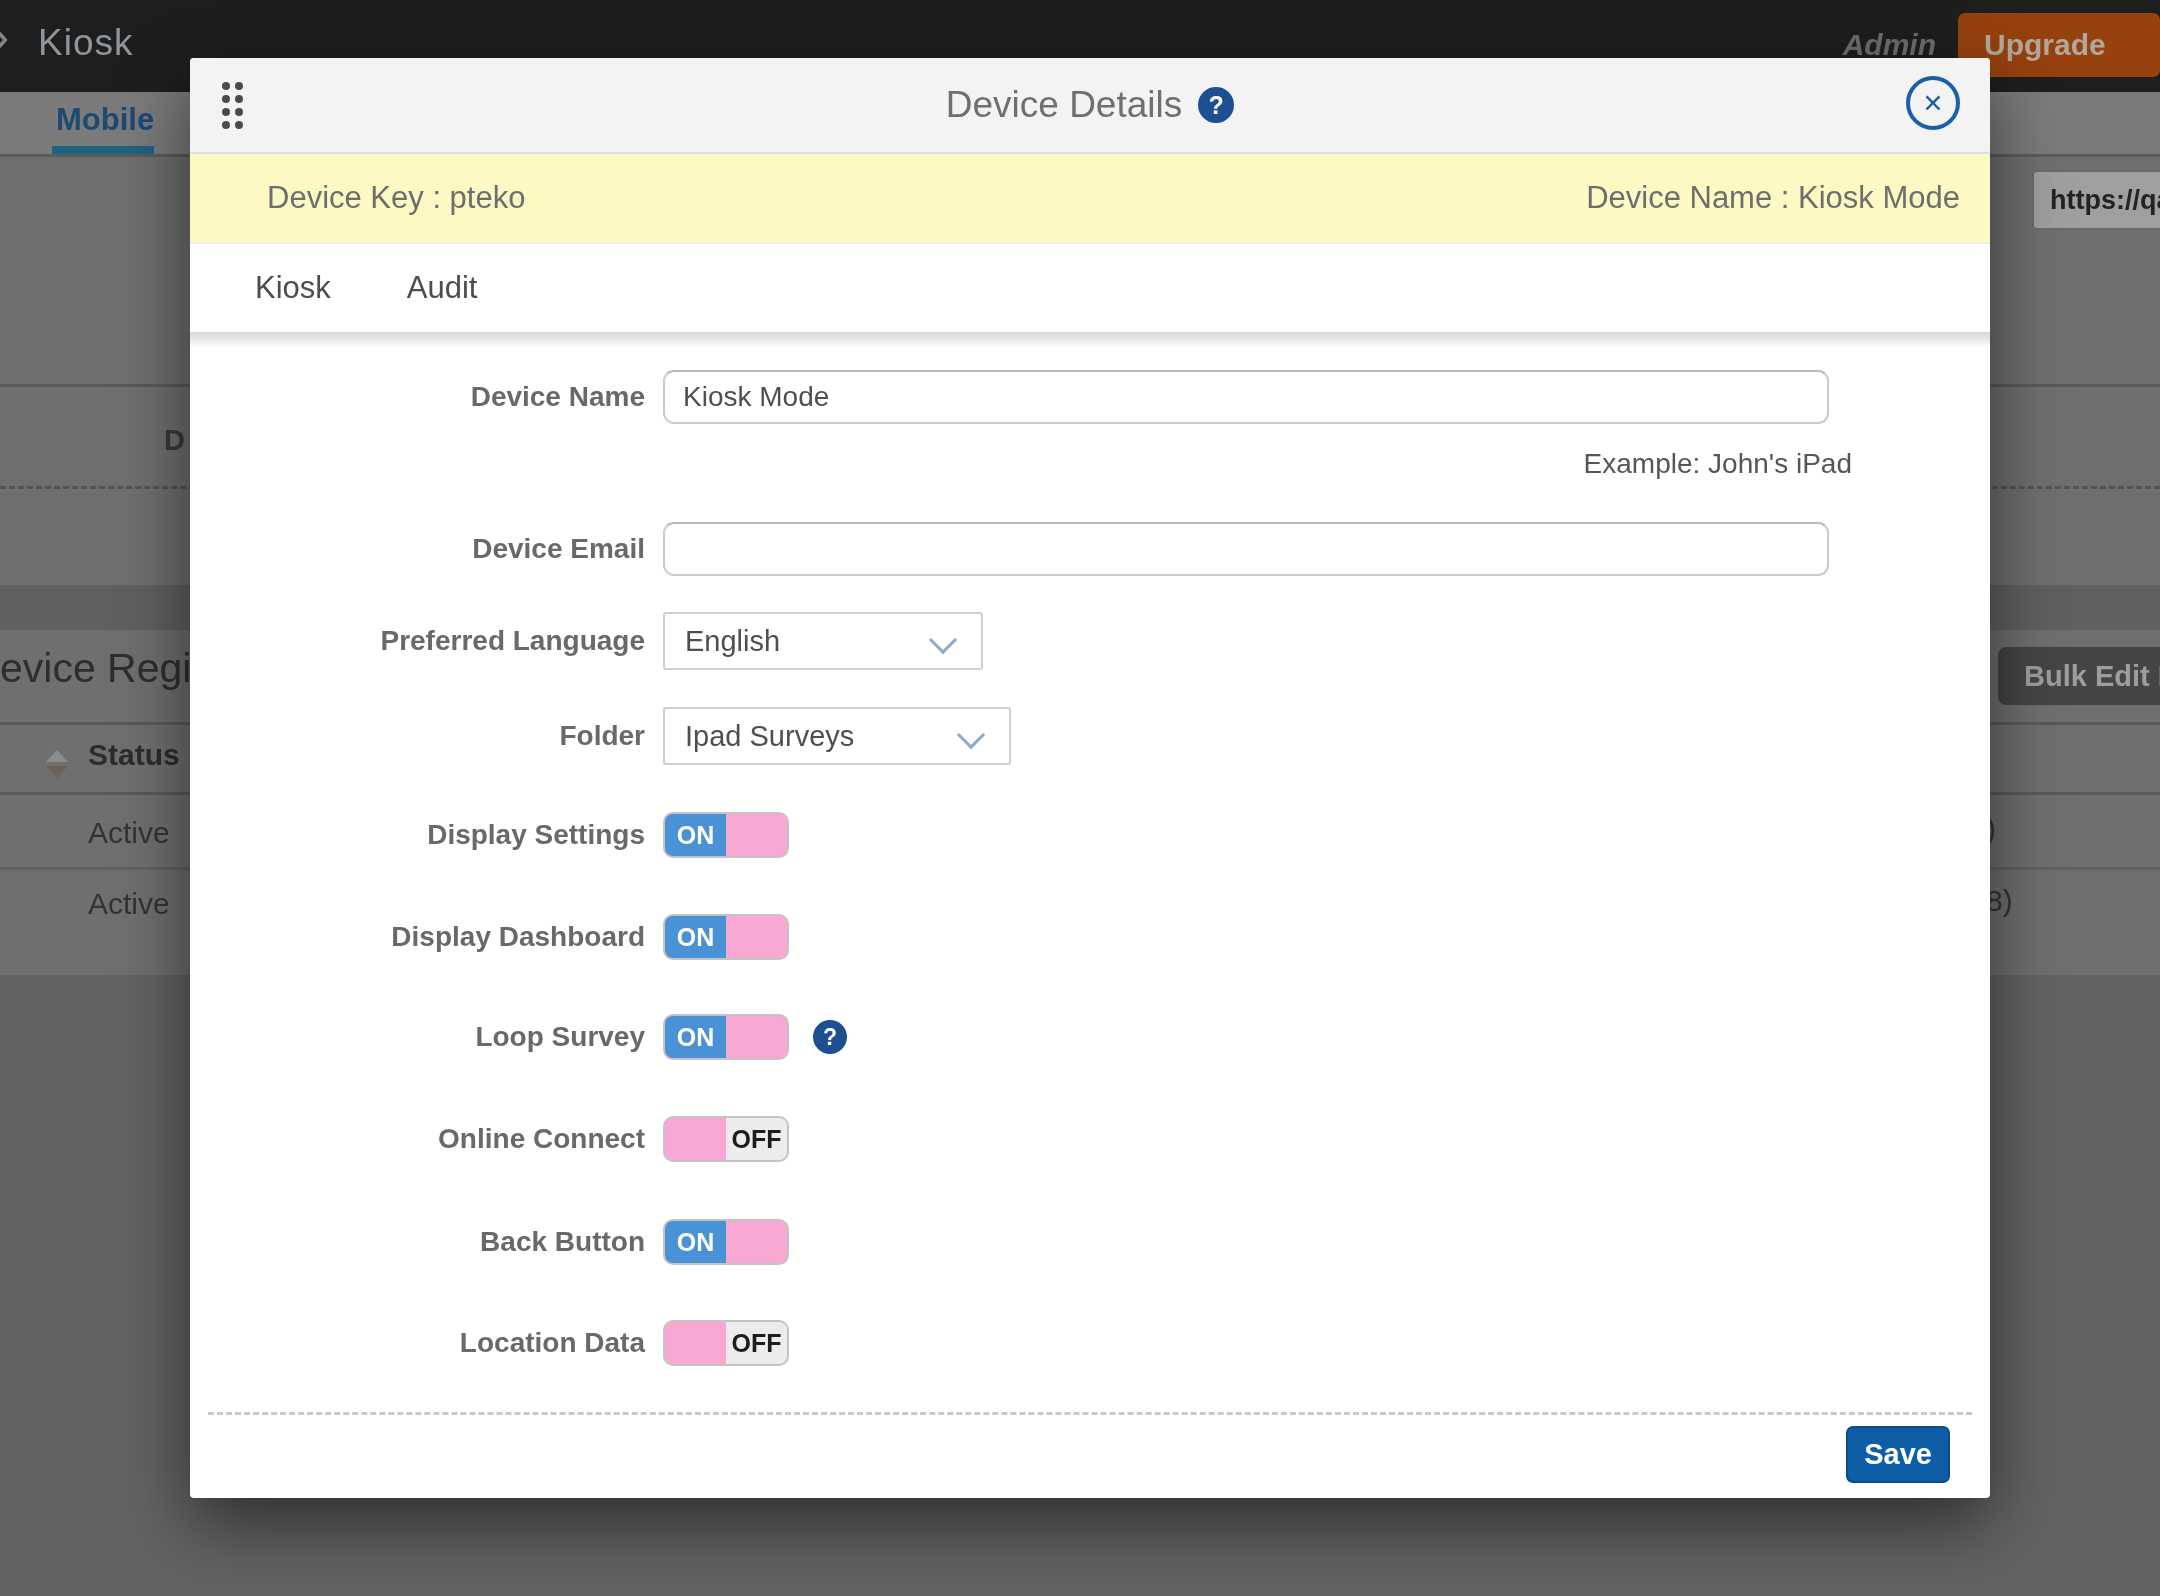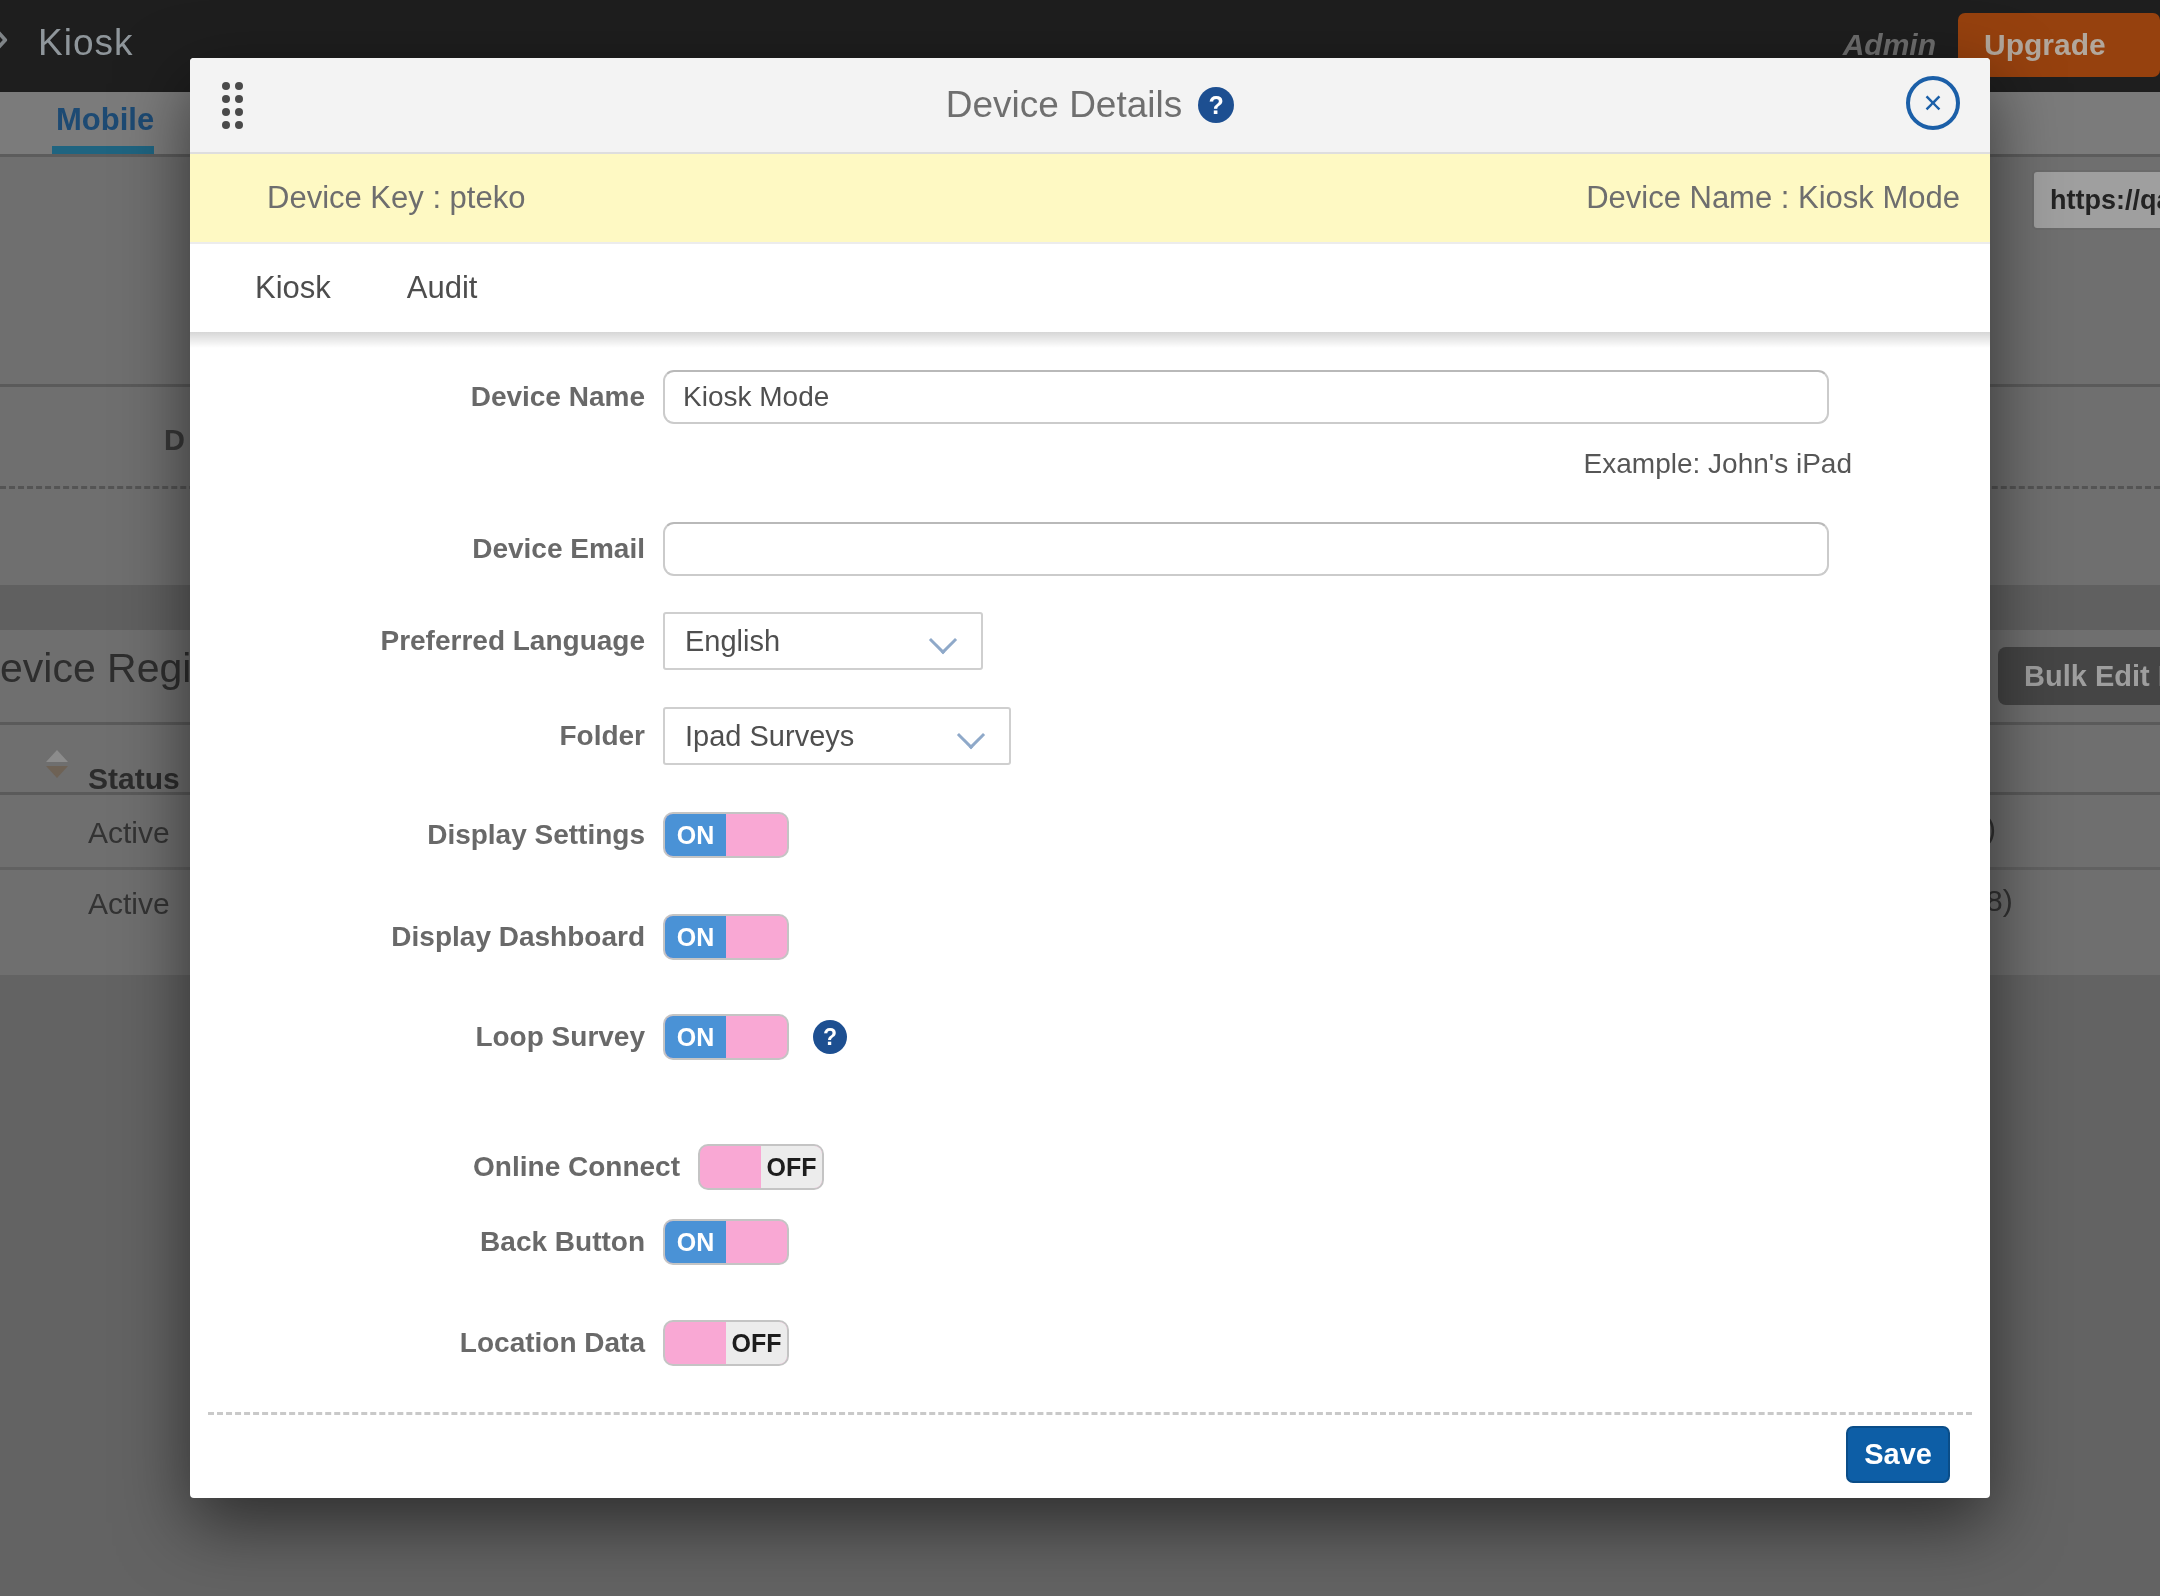--- a/index.html
+++ b/index.html
@@ -24,21 +24,21 @@
   .bg-field-frag{left:164px;top:424px;font-size:29px;font-weight:bold;color:#383838;}
   .bg-band{left:0;top:585px;width:2160px;height:45px;background:#606060;}
   .bg-heading{left:0;top:645px;font-size:41px;color:#2e2e2e;white-space:nowrap;}
   .bg-bulk{left:1998px;top:647px;width:230px;height:58px;background:#454545;border-radius:8px;color:#9e9e9e;
            font-size:29px;font-weight:bold;line-height:58px;padding-left:26px;overflow:hidden;white-space:nowrap;}
   .bg-sort{left:46px;top:750px;width:22px;height:28px;}
   .bg-sort .tri-up{width:0;height:0;border-left:11px solid transparent;border-right:11px solid transparent;
                    border-bottom:12px solid #8c8c8c;margin-bottom:4px;}
   .bg-sort .tri-down{width:0;height:0;border-left:11px solid transparent;border-right:11px solid transparent;
                      border-top:12px solid #6e6255;}
-  .bg-status{left:88px;top:762px;font-size:30px;font-weight:bold;color:#2c2c2c;}
+  .bg-status{left:88px;top:738px;font-size:30px;font-weight:bold;color:#2c2c2c;}
   .bg-cell{font-size:30px;color:#333333;}
   .bg-below{left:0;top:975px;width:2160px;height:621px;background:#636363;}
 
   
   .modal{position:absolute;left:190px;top:58px;width:1800px;height:1440px;background:#ffffff;border-radius:4px;
          box-shadow:0 25px 70px rgba(0,0,0,0.55);z-index:10;}
   .modal-header{position:absolute;left:0;top:0;width:100%;height:94px;background:#f3f3f3;border-bottom:2px solid #dedede;
                 border-radius:4px 4px 0 0;}
   .drag-handle{position:absolute;left:32px;top:24px;display:grid;grid-template-columns:repeat(2,8px);grid-gap:5px;cursor:move;}
   .drag-handle i{width:8px;height:8px;background:#4a4a4a;border-radius:50%;}
@@ -210,21 +210,21 @@
 
     <div class="frow" style="top:956px;height:46px;">
       <label class="flabel">Loop Survey</label>
       <div class="toggle fctrl on">
         <span class="seg seg-a">ON</span>
         <span class="seg seg-b"></span>
       </div>
       <span class="toggle-help">?</span>
     </div>
 
-    <div class="frow" style="top:1086px;height:46px;padding-left:35px;">
+    <div class="frow" style="top:1058px;height:46px;">
       <label class="flabel">Online Connect</label>
       <div class="toggle fctrl off">
         <span class="seg seg-a"></span>
         <span class="seg seg-b">OFF</span>
       </div>
 
     </div>
 
     <div class="frow" style="top:1161px;height:46px;">
       <label class="flabel">Back Button</label>

